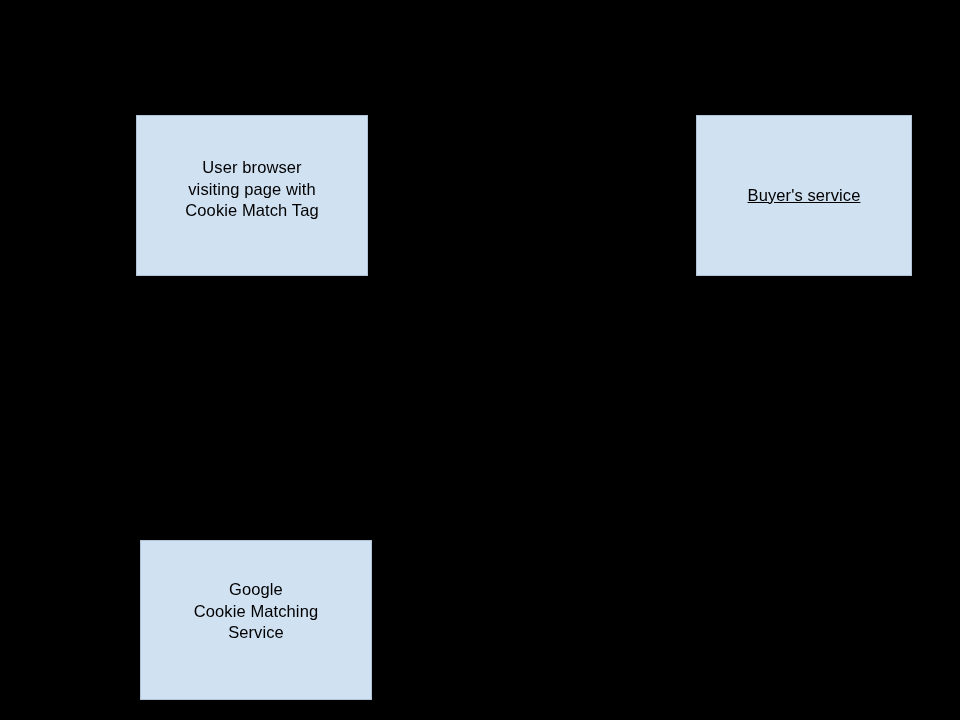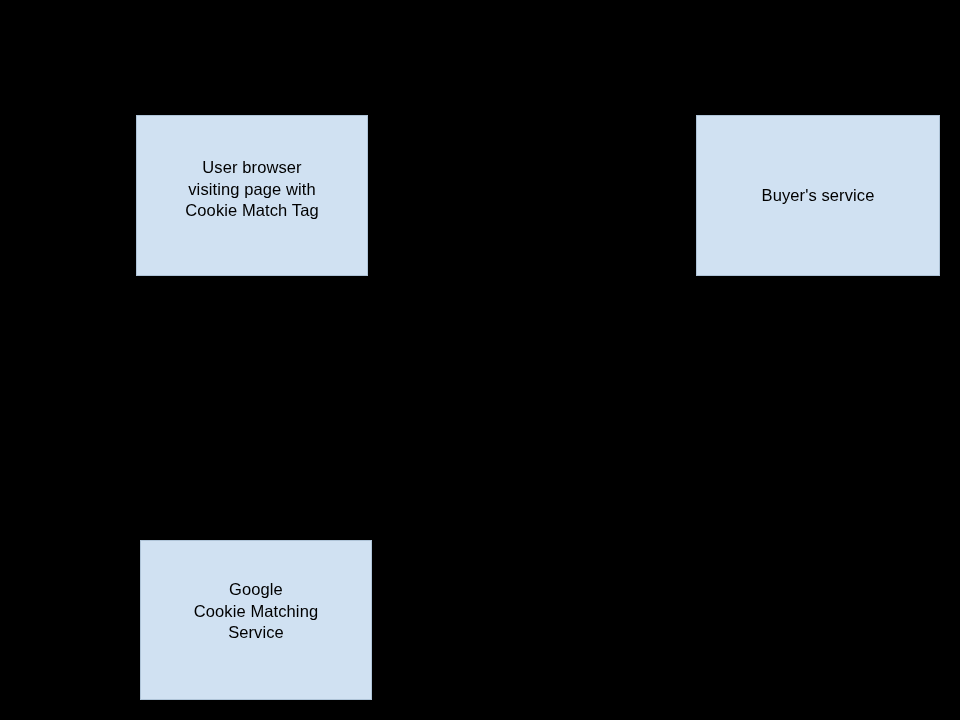--- a/index.html
+++ b/index.html
@@ -56,22 +56,23 @@
     left: 136px;
     top: 115px;
     width: 232px;
     height: 161px;
   }
   #node-user-browser .node-label { margin-top: 41px; }
 
   #node-buyers-service {
     left: 696px;
     top: 115px;
-    width: 244px;
+    width: 216px;
     height: 161px;
+    text-decoration: underline;
   }
 
   #node-google-cookie-matching {
     left: 140px;
     top: 493px;
     width: 232px;
     height: 160px;
     margin-top: 47px;
   }
   #node-google-cookie-matching .node-label { margin-top: 38px; }

